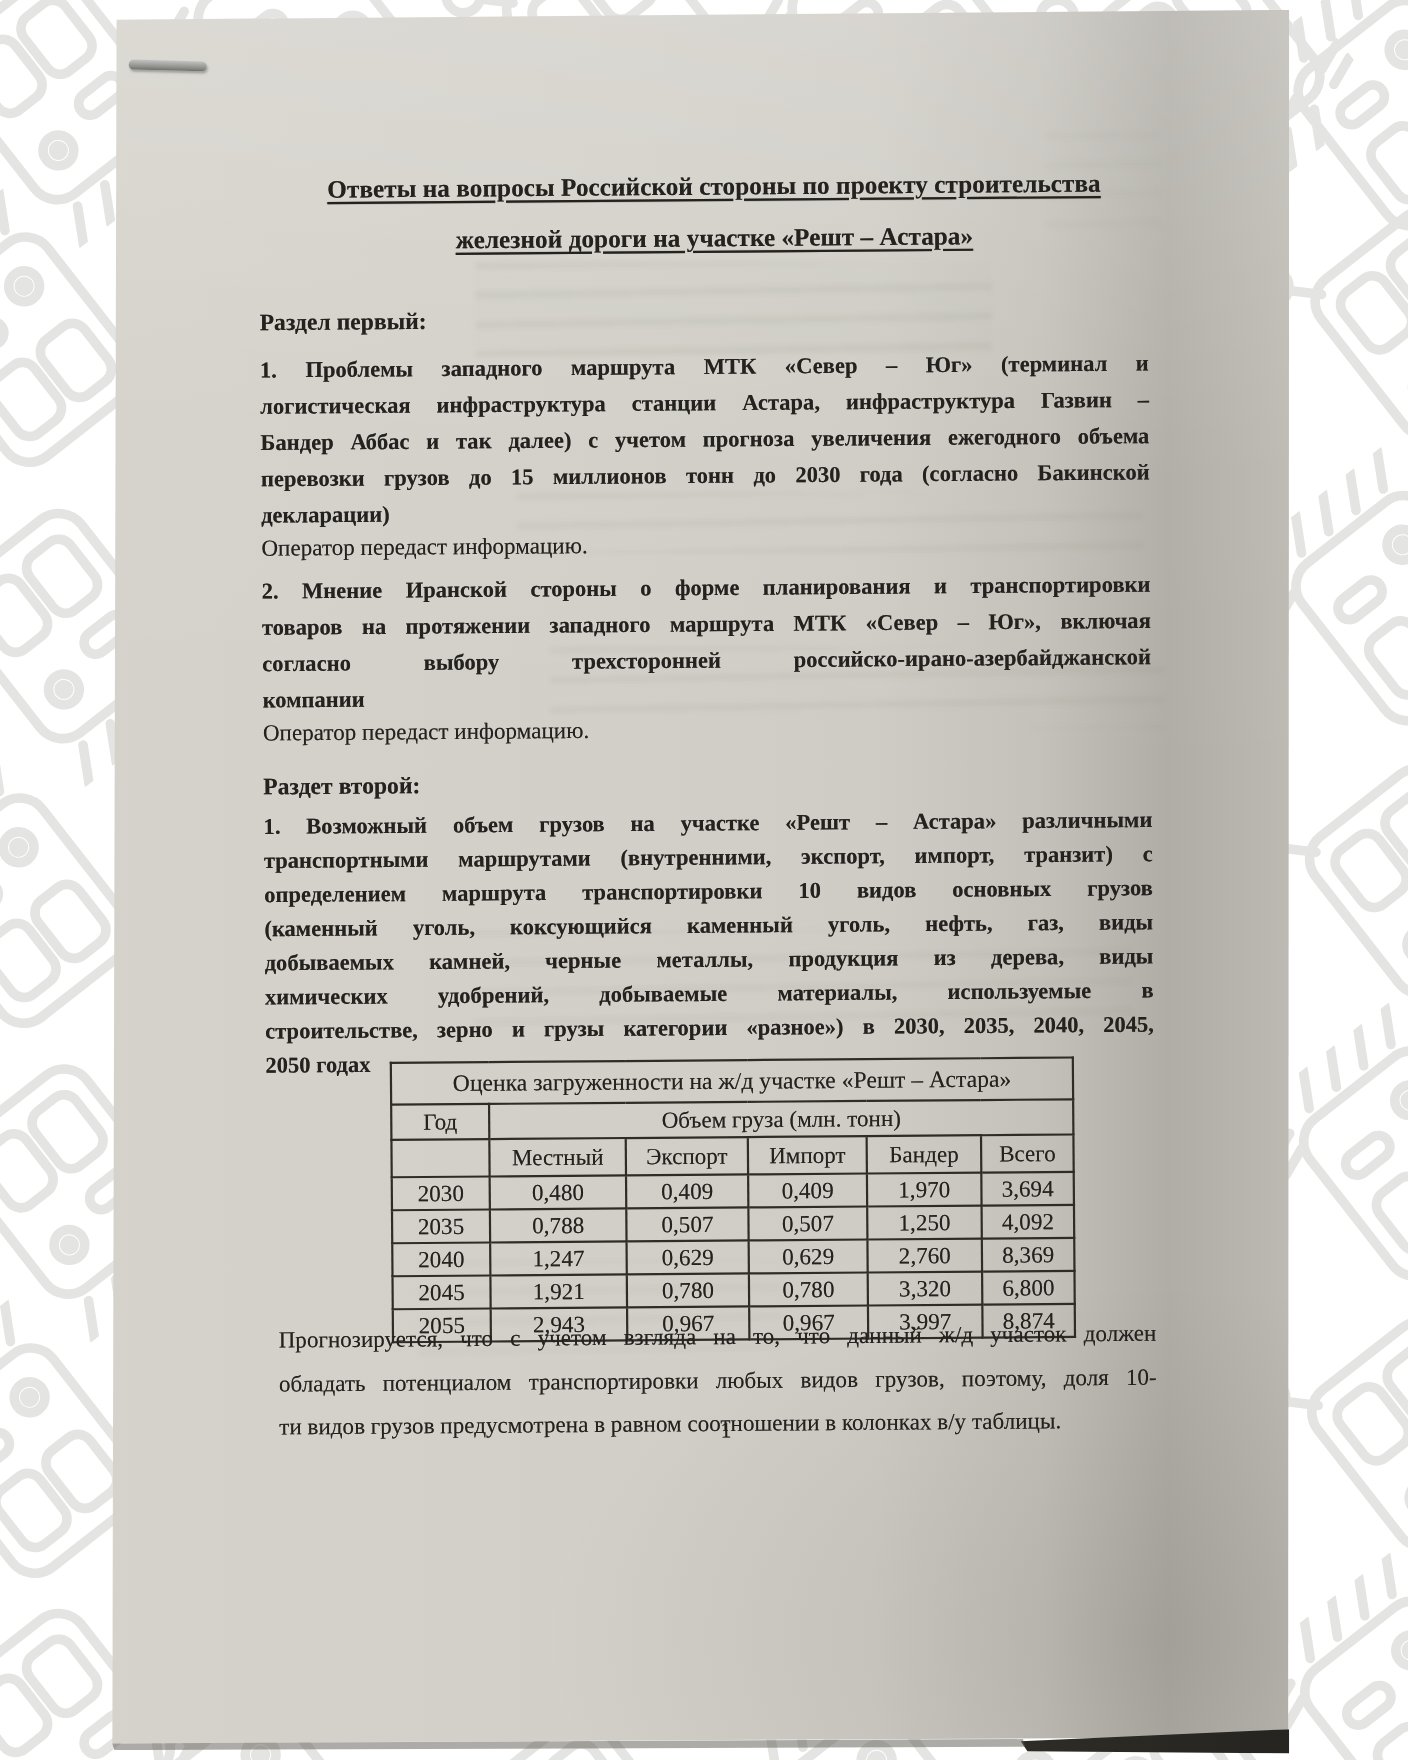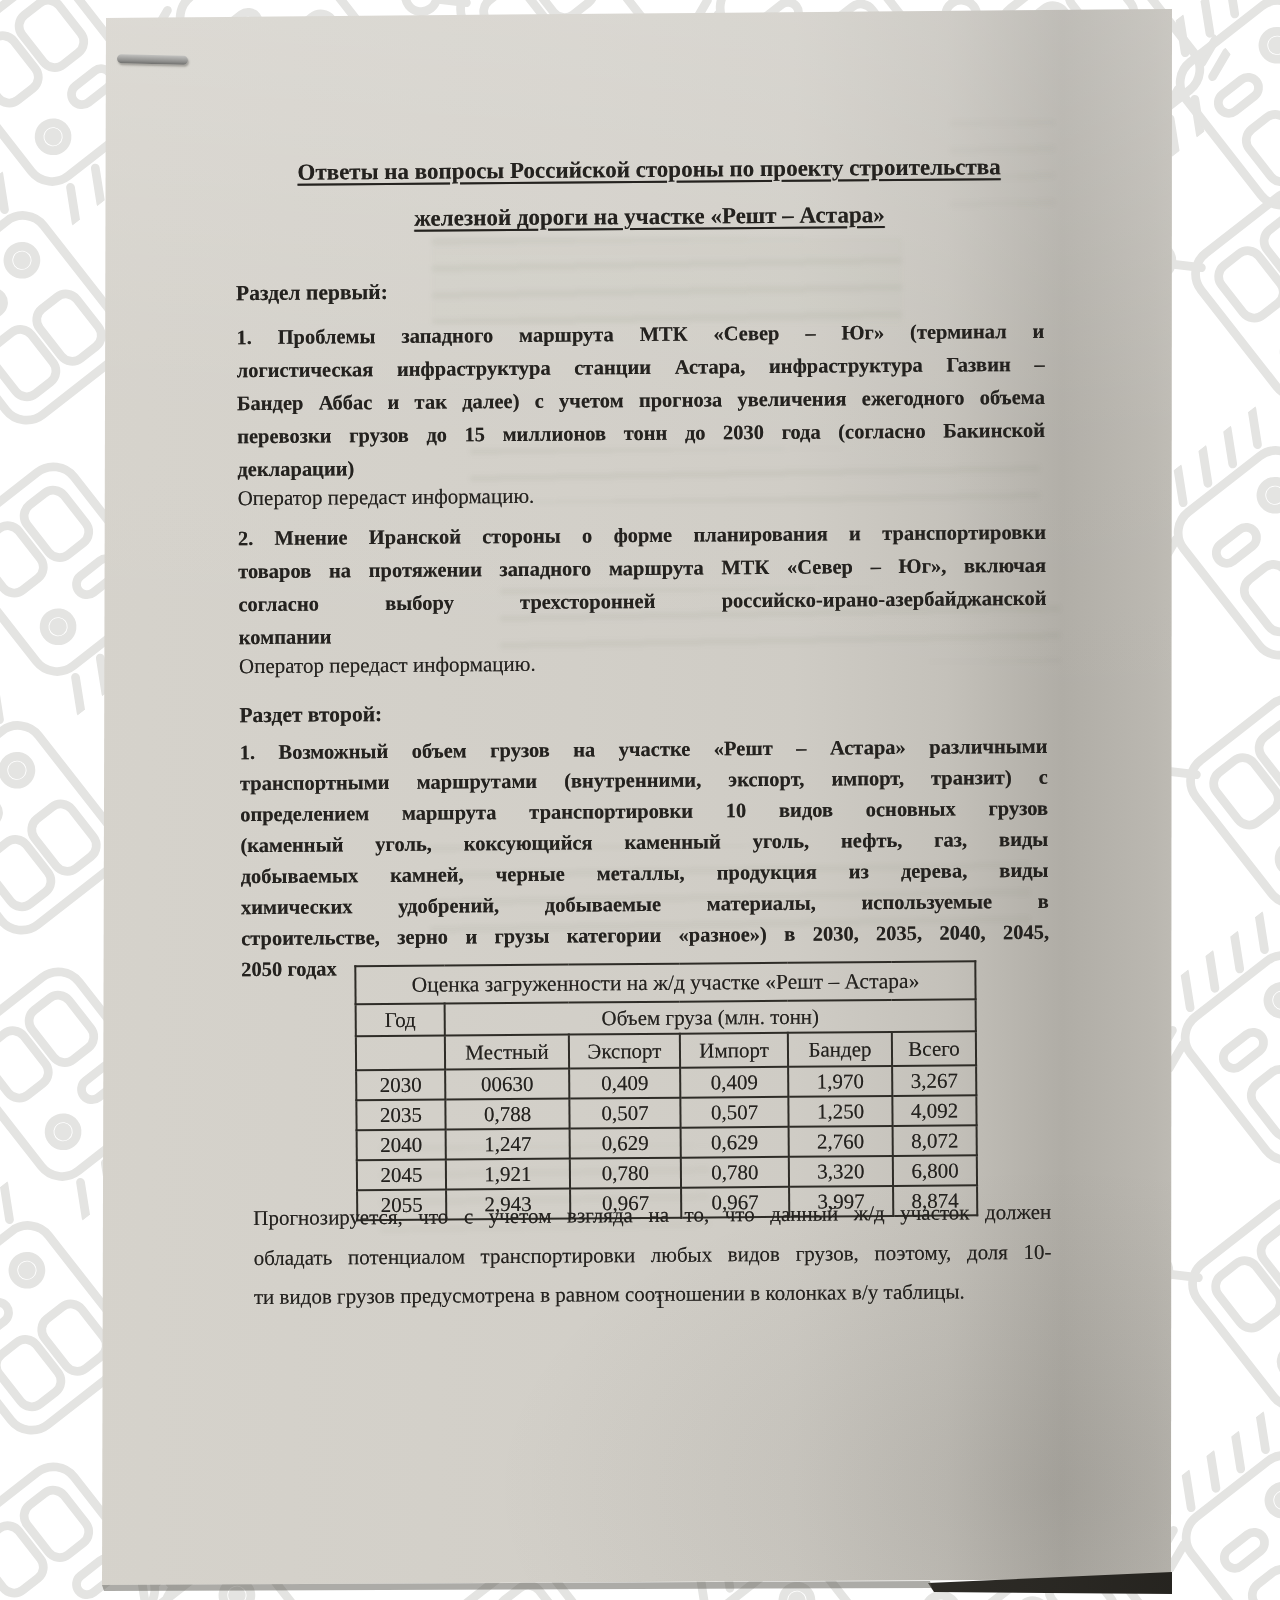--- a/index.html
+++ b/index.html
@@ -256,41 +256,41 @@
       <tr class="r-cols">
         <td></td>
         <td>Местный</td>
         <td>Экспорт</td>
         <td>Импорт</td>
         <td>Бандер</td>
         <td>Всего</td>
       </tr>
       <tr class="r-data">
         <td>2030</td>
-        <td>00630</td>
+        <td>0,480</td>
         <td>0,409</td>
         <td>0,409</td>
         <td>1,970</td>
-        <td>3,267</td>
+        <td>3,694</td>
       </tr>
       <tr class="r-data">
         <td>2035</td>
         <td>0,788</td>
         <td>0,507</td>
         <td>0,507</td>
         <td>1,250</td>
         <td>4,092</td>
       </tr>
       <tr class="r-data">
         <td>2040</td>
         <td>1,247</td>
         <td>0,629</td>
         <td>0,629</td>
         <td>2,760</td>
-        <td>8,072</td>
+        <td>8,369</td>
       </tr>
       <tr class="r-data">
         <td>2045</td>
         <td>1,921</td>
         <td>0,780</td>
         <td>0,780</td>
         <td>3,320</td>
         <td>6,800</td>
       </tr>
       <tr class="r-data">

